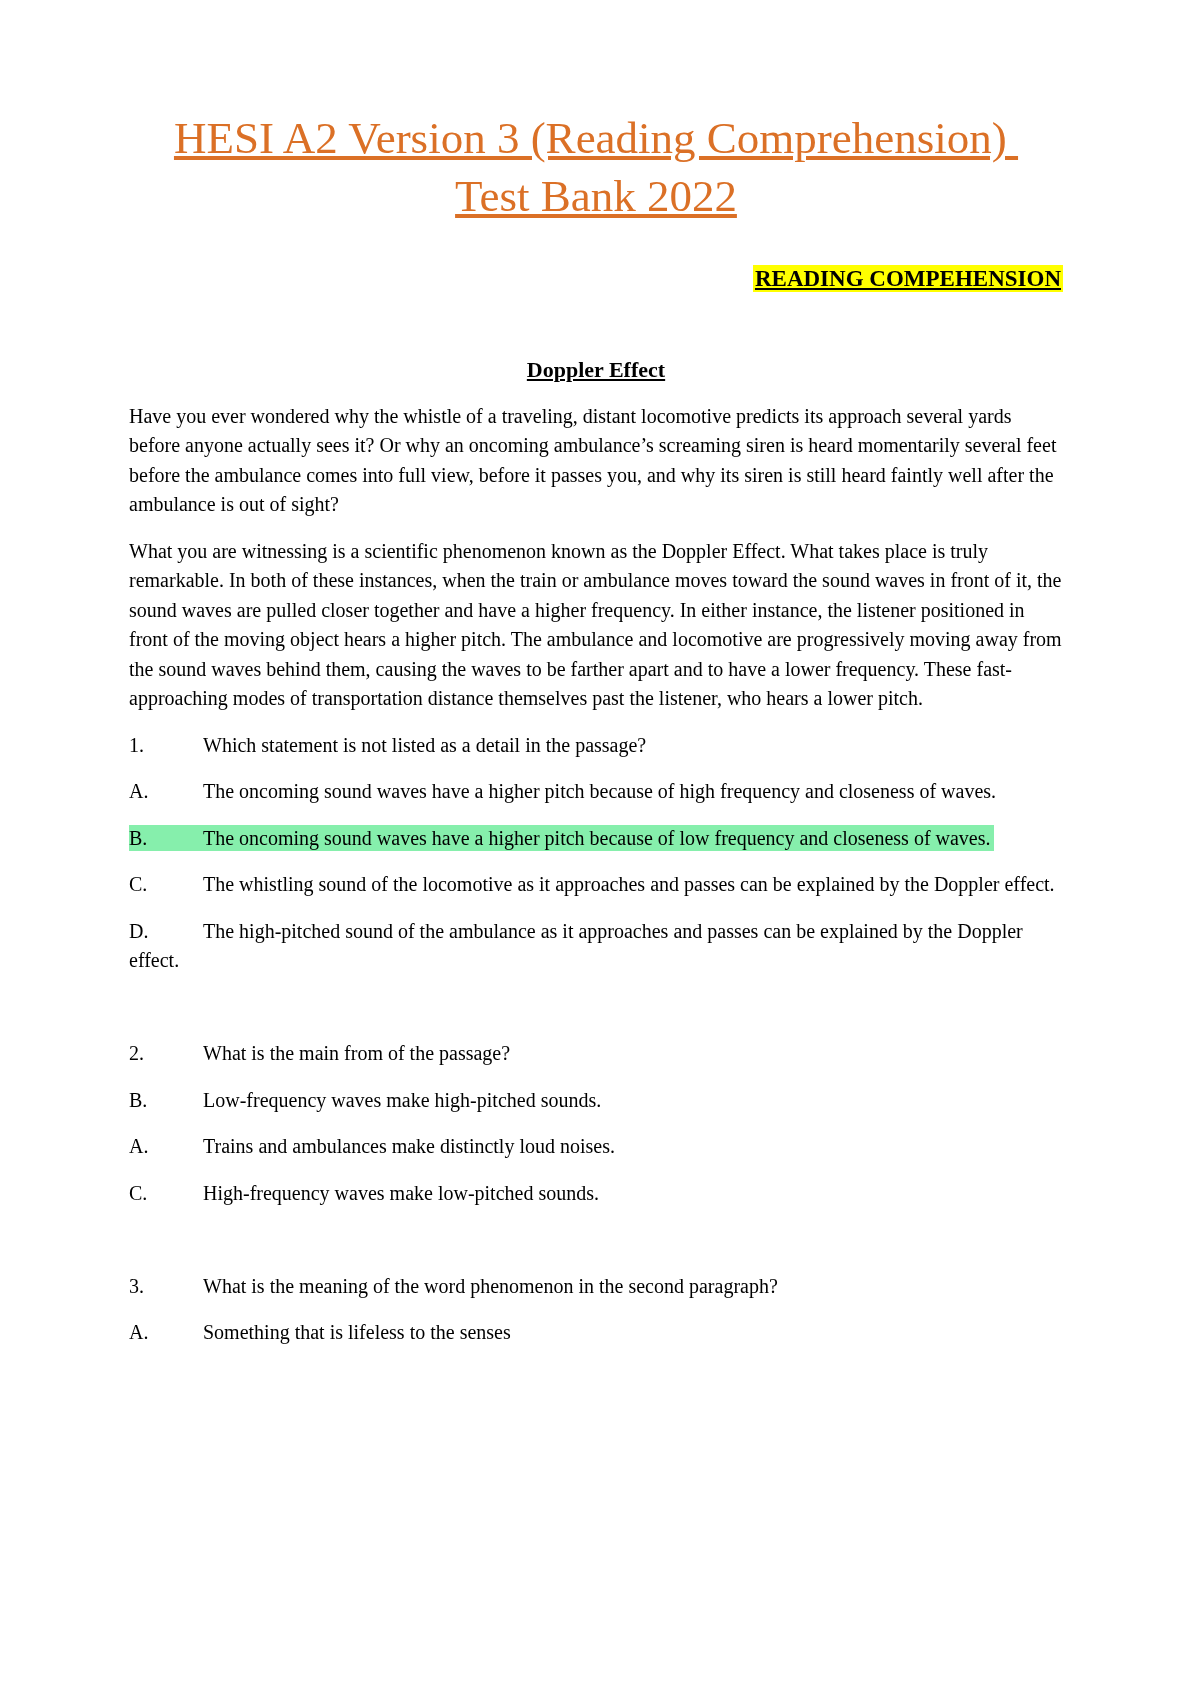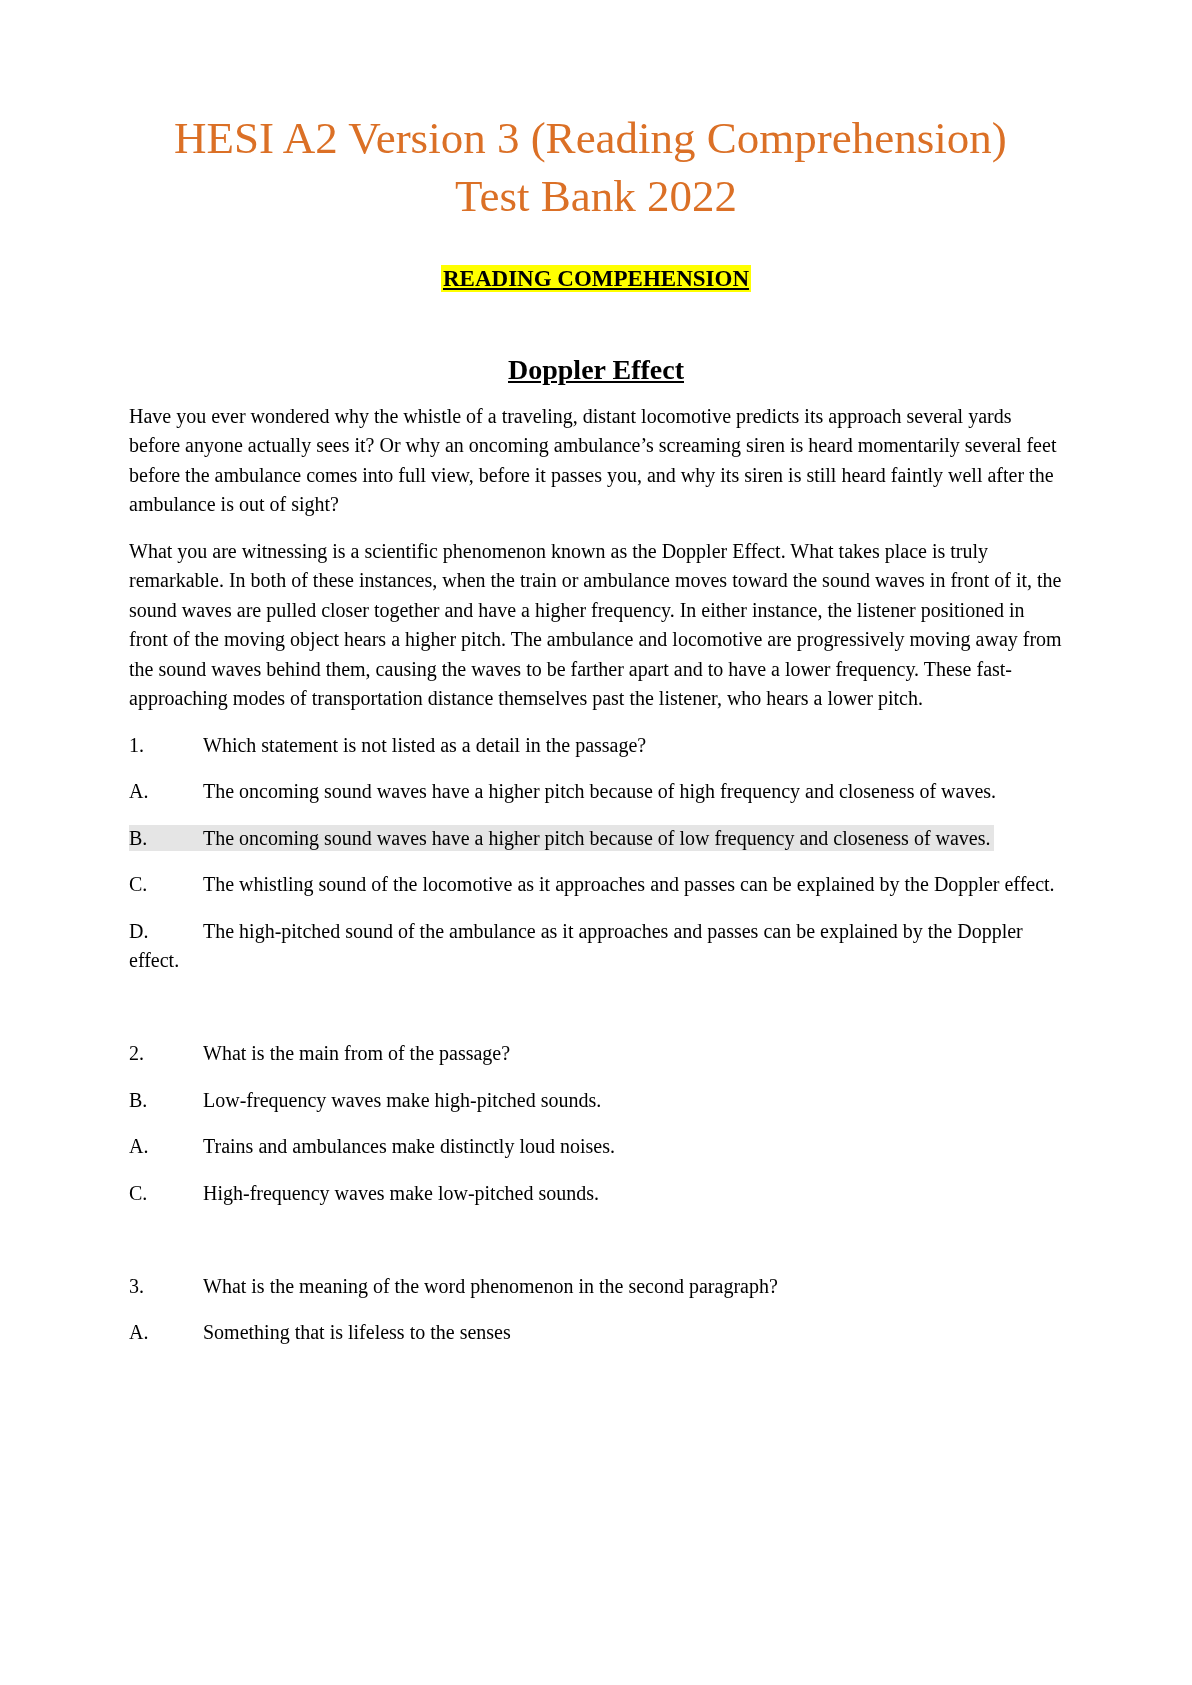--- a/index.html
+++ b/index.html
@@ -18,51 +18,52 @@
   }
   h1.doc-title {
     margin: 0 0 39px 0;
     text-align: center;
     font-size: 45px;
     line-height: 58px;
     font-weight: normal;
     color: #DB7026;
   }
   h1.doc-title .title-line {
+    text-decoration: underline;
     white-space: pre-wrap;
   }
   h2.section-heading {
     margin: 0 0 61px 0;
-    text-align: center;
+    text-align: right;
     font-size: 23px;
     line-height: 30px;
     font-weight: bold;
   }
   h2.section-heading .hl-yellow {
     background: #FFFF00;
     text-decoration: underline;
     padding: 1px 2px;
   }
   h3.passage-heading {
     margin: 0 0 17px 0;
     text-align: center;
-    font-size: 28px;
+    font-size: 22px;
     line-height: 29.5px;
     font-weight: bold;
     text-decoration: underline;
   }
   p.body-para, p.question-line, p.option-line {
     margin: 0 0 17px 0;
   }
   .tab-label {
     display: inline-block;
     width: 74px;
   }
   .hl-cyan {
-    background: #e5e5e5;
+    background: #86efac;
     padding: 2px 3px 2px 0;
     margin-top: 16px;
   }
   .blank-line {
     height: 29.5px;
     margin: 0 0 17px 0;
   }
 </style>
 </head>
 <body>

